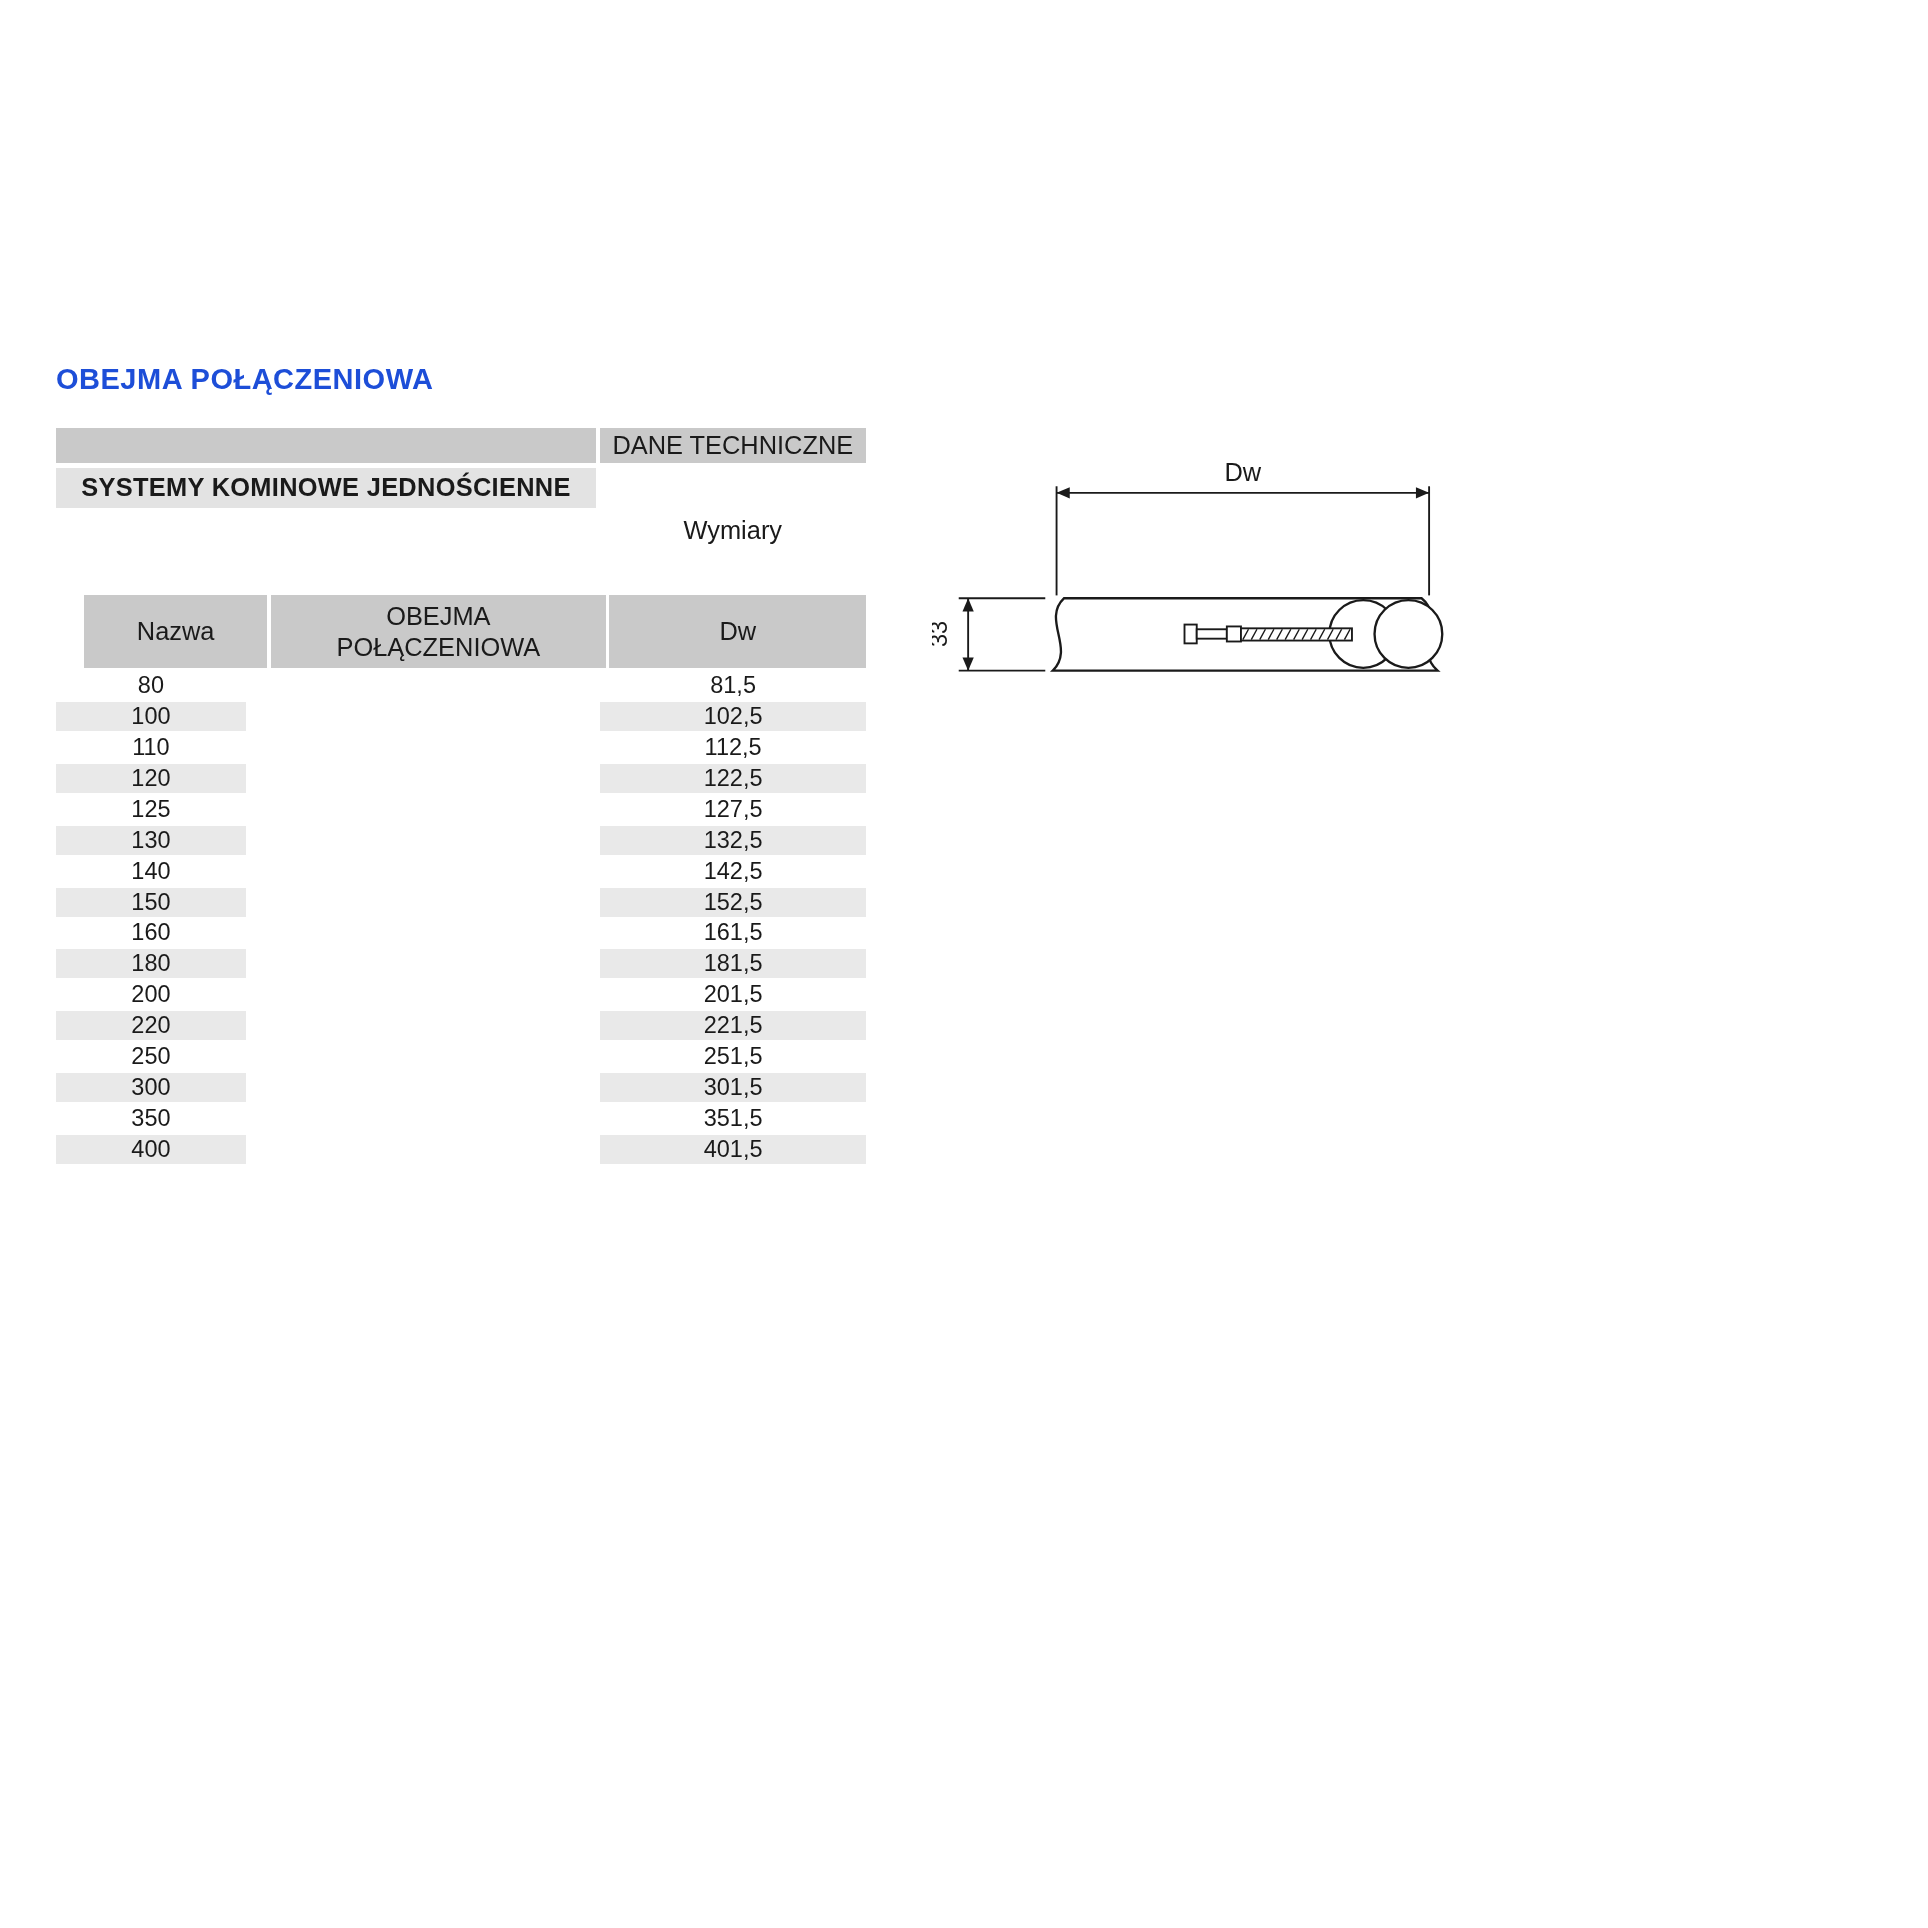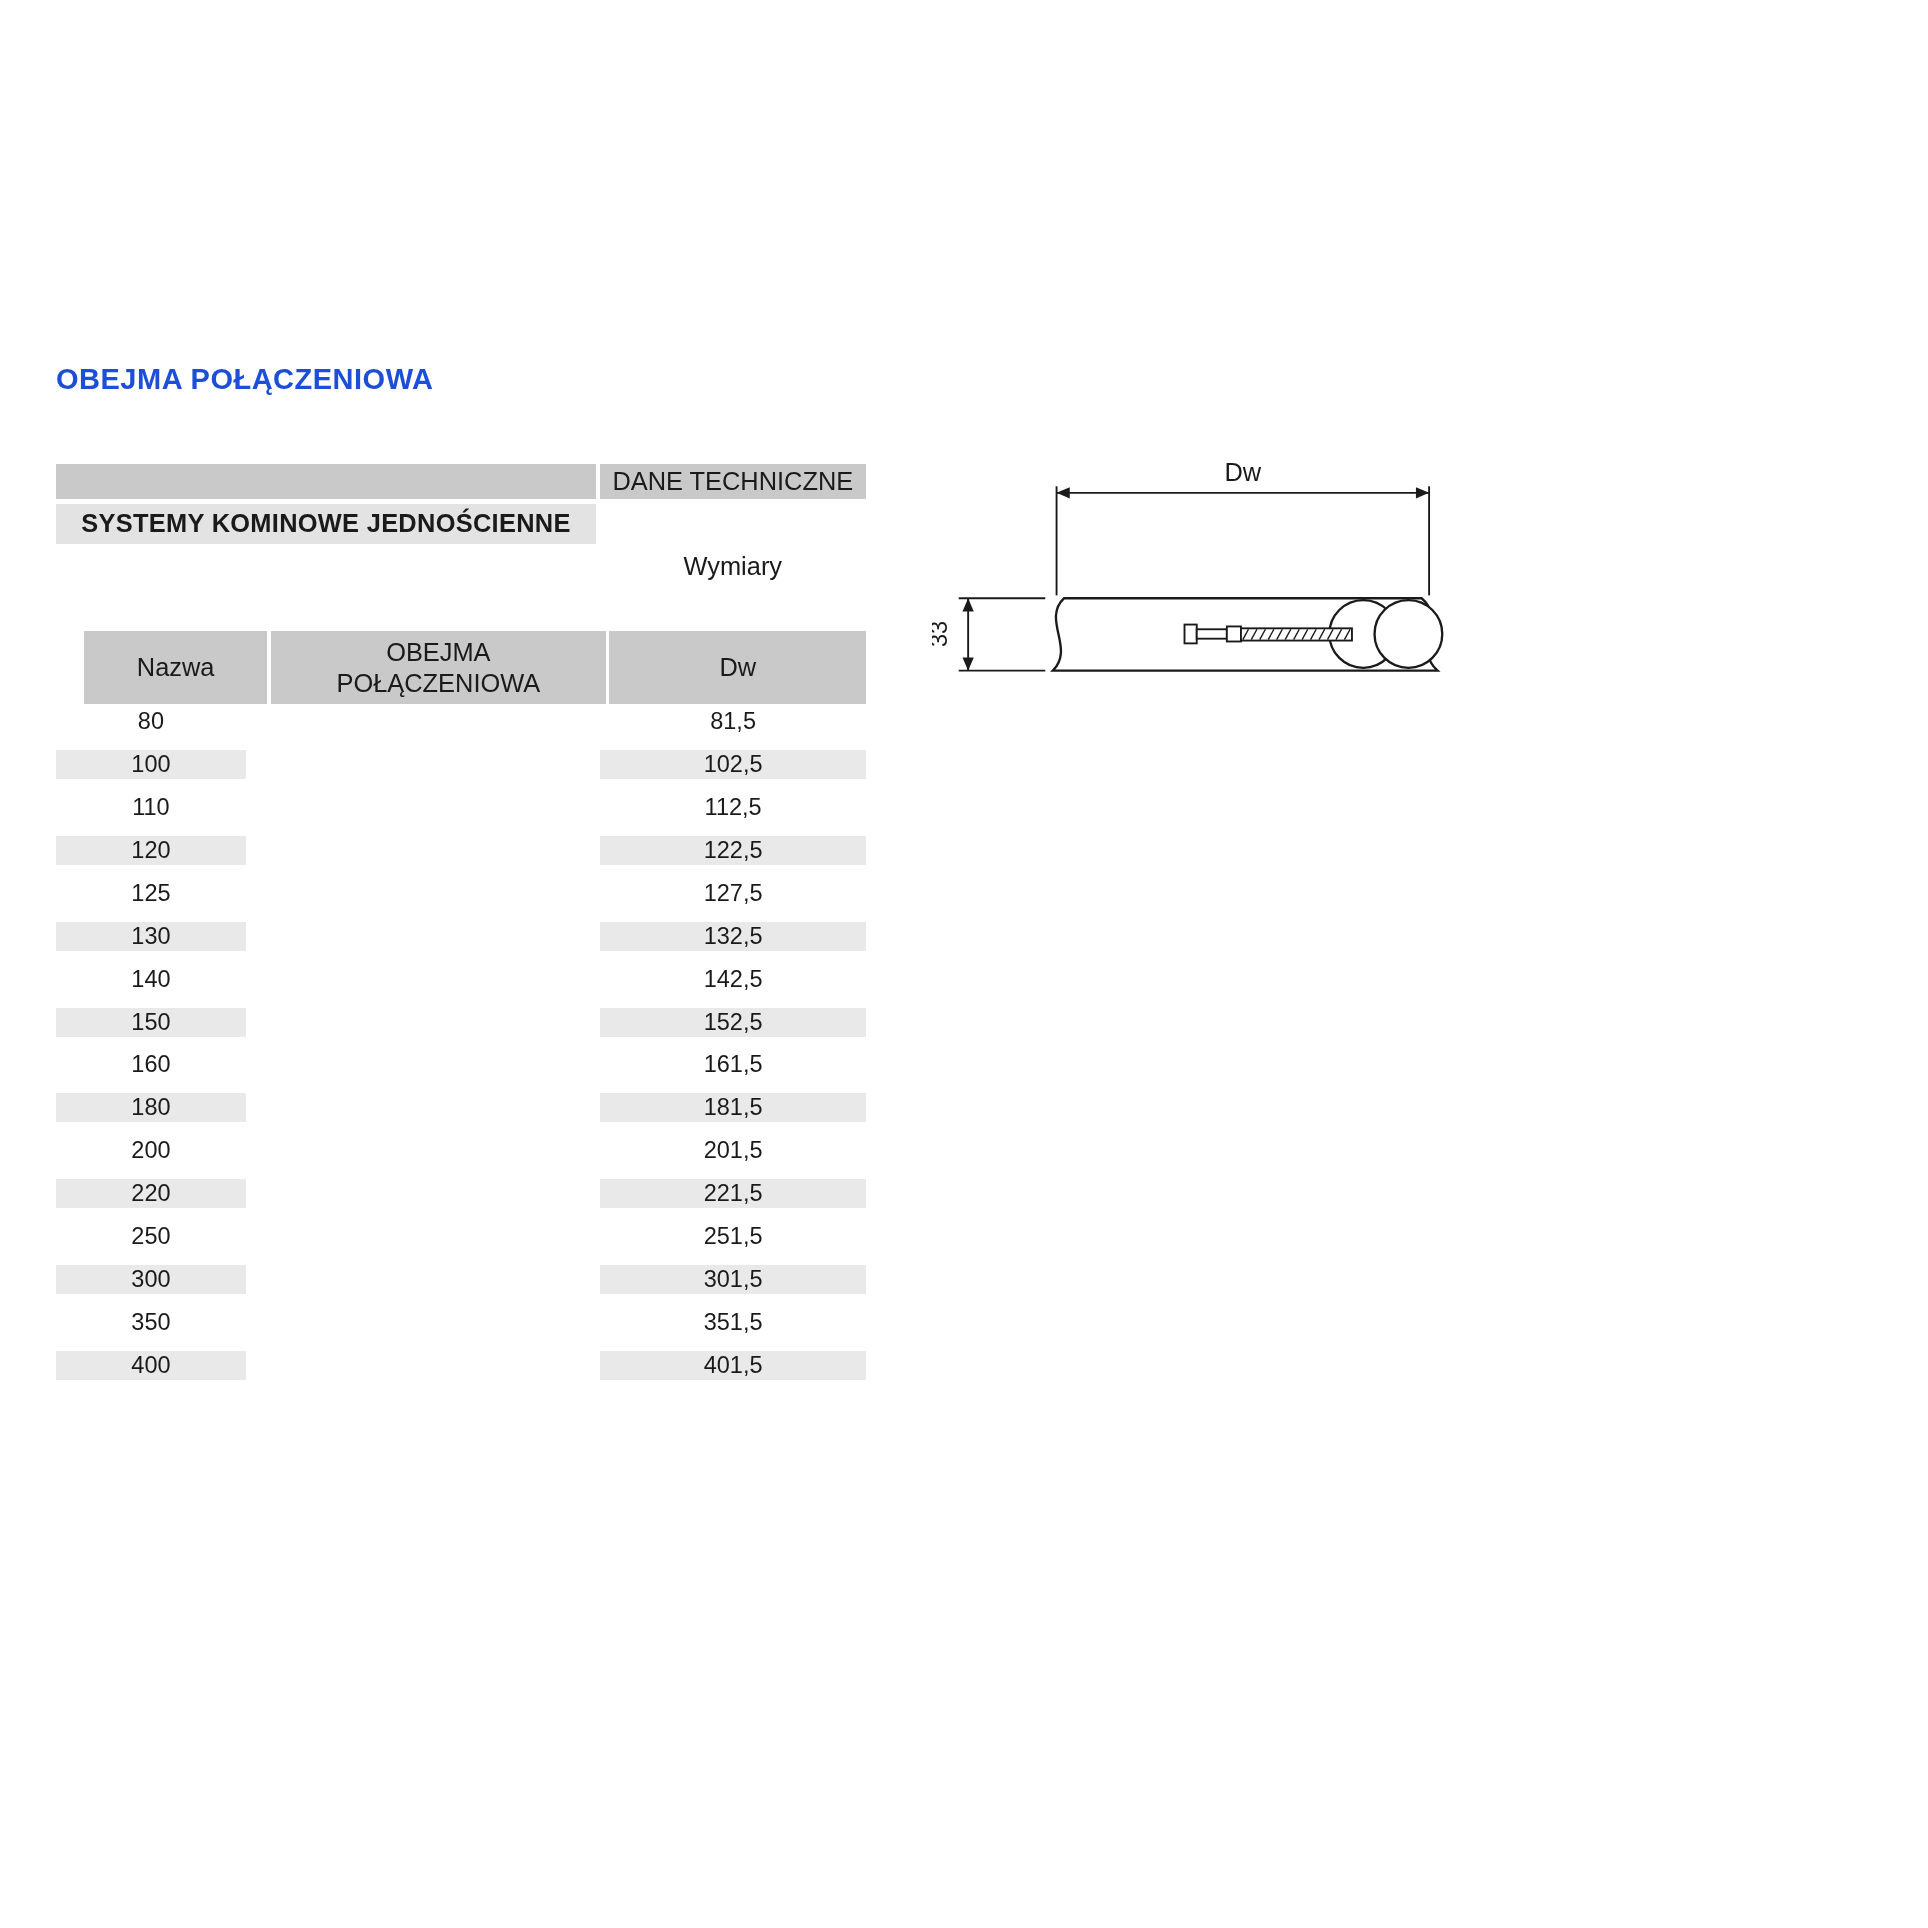--- a/index.html
+++ b/index.html
@@ -10,21 +10,21 @@
   }
   *{box-sizing:border-box;margin:0;padding:0;}
   html,body{width:1928px;height:1928px;background:#ffffff;overflow:hidden;}
   body{font-family:"Liberation Sans","DejaVu Sans",sans-serif;color:var(--text);position:relative;}
 
   .title{
     position:absolute;left:56px;top:363px;
     font-size:29px;font-weight:700;letter-spacing:0.5px;color:#1d4ed8;
   }
 
-  .spec-table{position:absolute;left:56px;top:428px;width:810px;margin-top:36px;}
+  .spec-table{position:absolute;left:56px;top:428px;width:810px;}
   .trow{display:flex;gap:3.8px;}
   .cell{display:flex;align-items:center;justify-content:center;}
   .c1{width:190px;}
   .c2{width:347px;}
   .c3{width:266px;}
 
   
   .trow-top{height:35px;margin-bottom:4.7px;}
   .top-left{width:540px;background:var(--header_gray);}
   .top-right{width:266px;background:var(--header_gray);font-size:25.4px;}
@@ -39,21 +39,21 @@
   }
   .sys-gap{height:85px;background:#fff;}
   .wymiary{width:266px;height:125px;background:#fff;font-size:25.4px;}
 
   
   .trow-head{height:73px;margin-bottom:2.8px;padding-left:28px;}
   .hcell{background:var(--header_gray);font-size:25.4px;}
   .hcell.c2{flex-direction:column;font-weight:400;line-height:31px;}
 
   
-  .dcol{display:flex;flex-direction:column;gap:12px;}
+  .dcol{display:flex;flex-direction:column;}
   .dcol-mid{background:#ffffff;}
   .drow{
     height:29px;margin-bottom:1.9px;background:#ffffff;
     display:flex;align-items:center;justify-content:center;
     font-size:23.5px;
   }
   .drow.alt{background:var(--row_alt_gray);}
 
   
   .diagram{position:absolute;left:932px;top:443px;}

